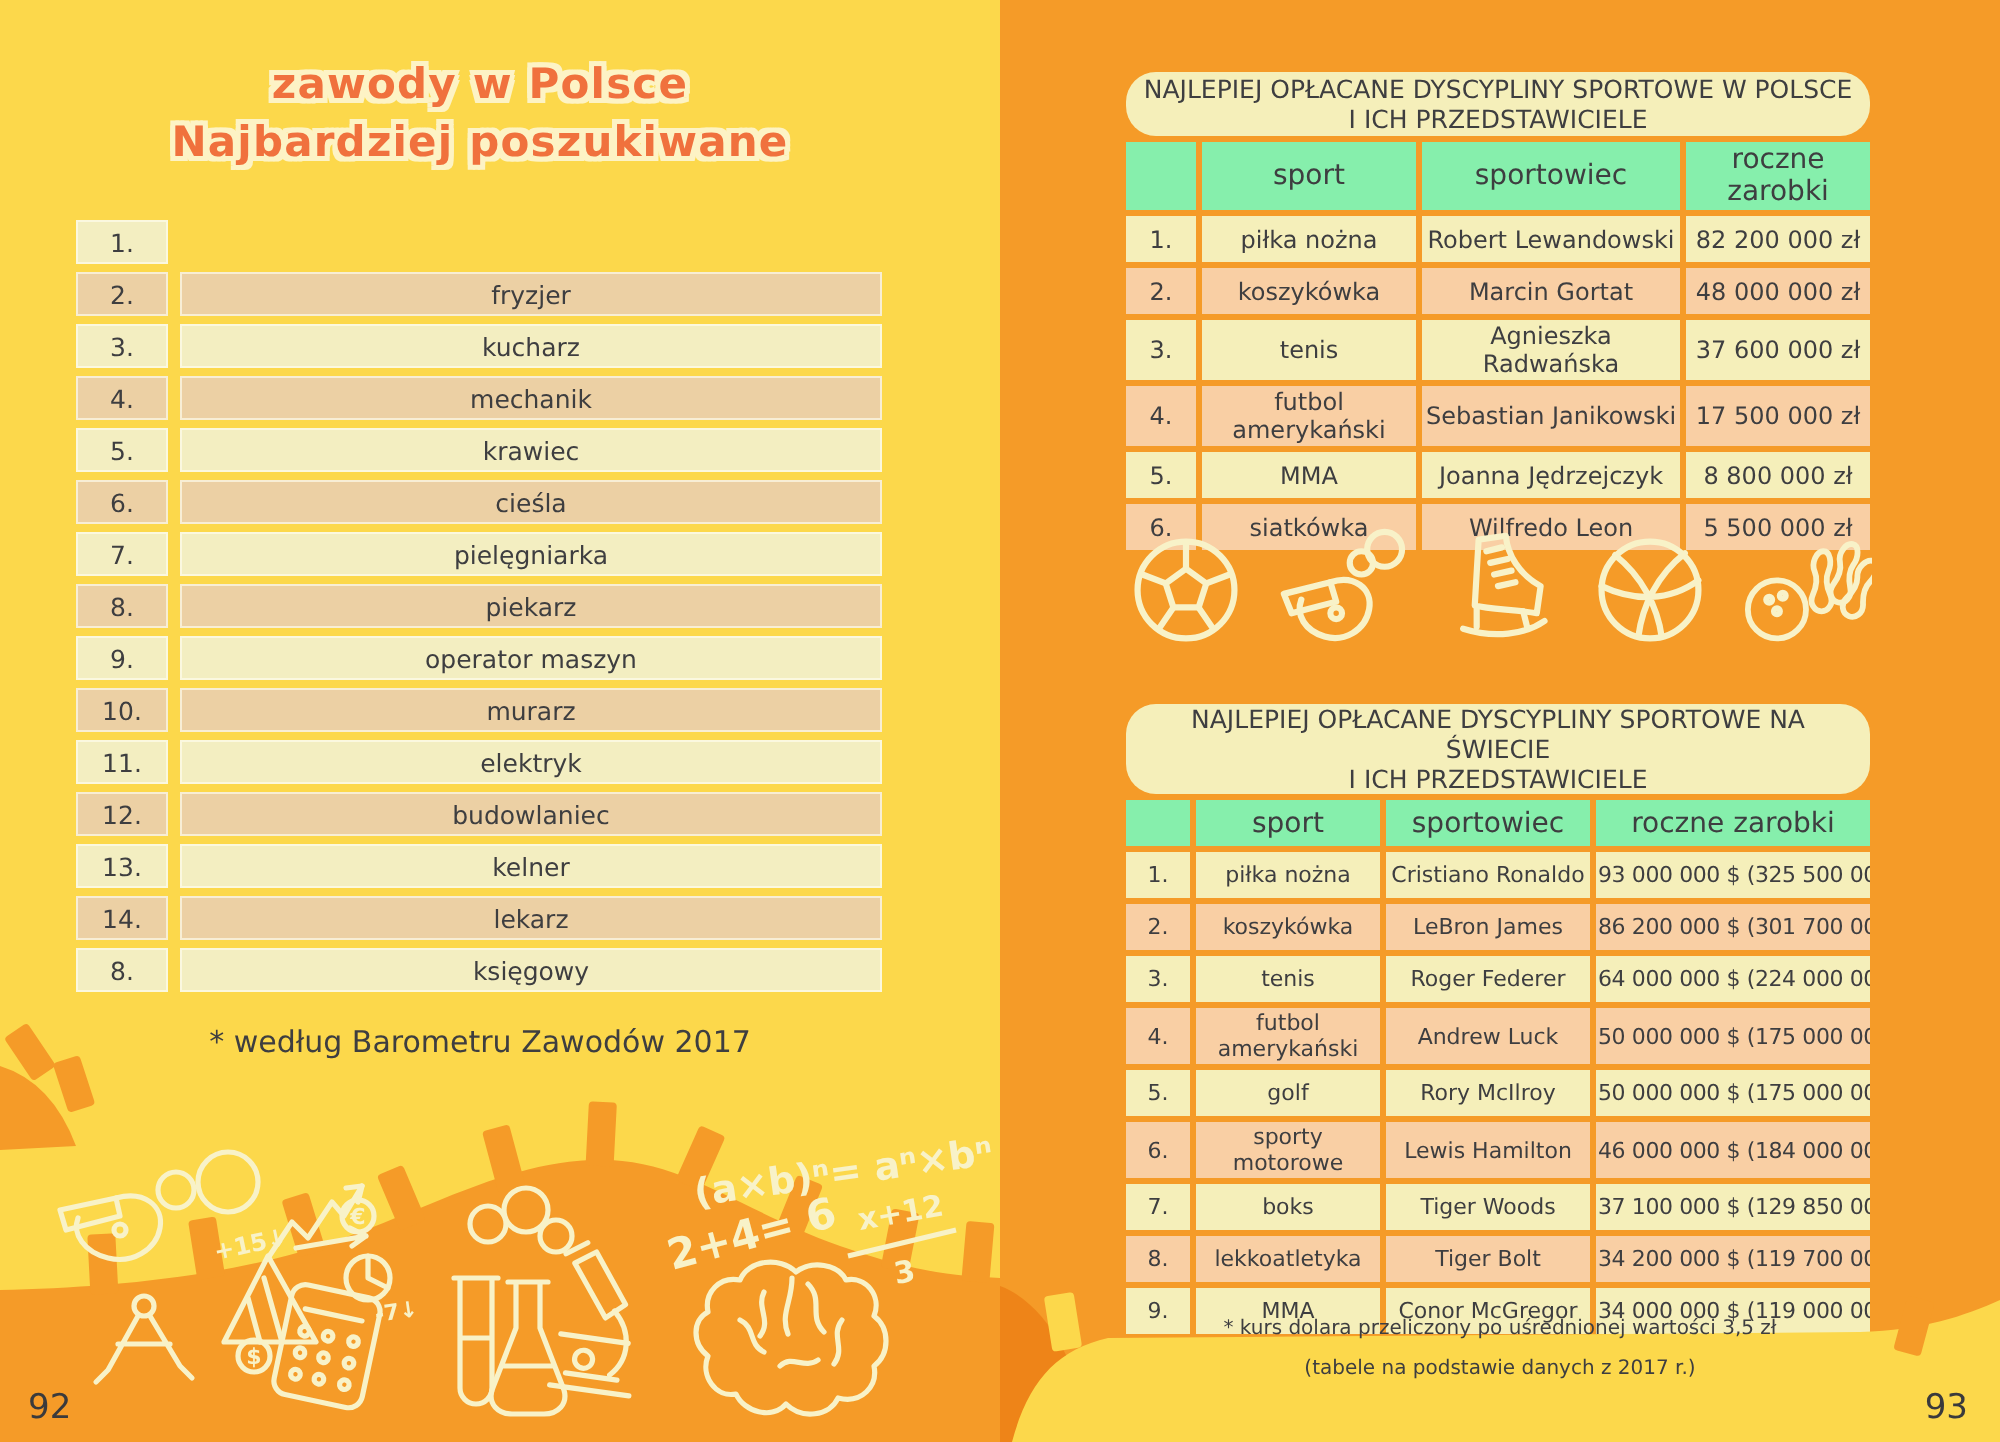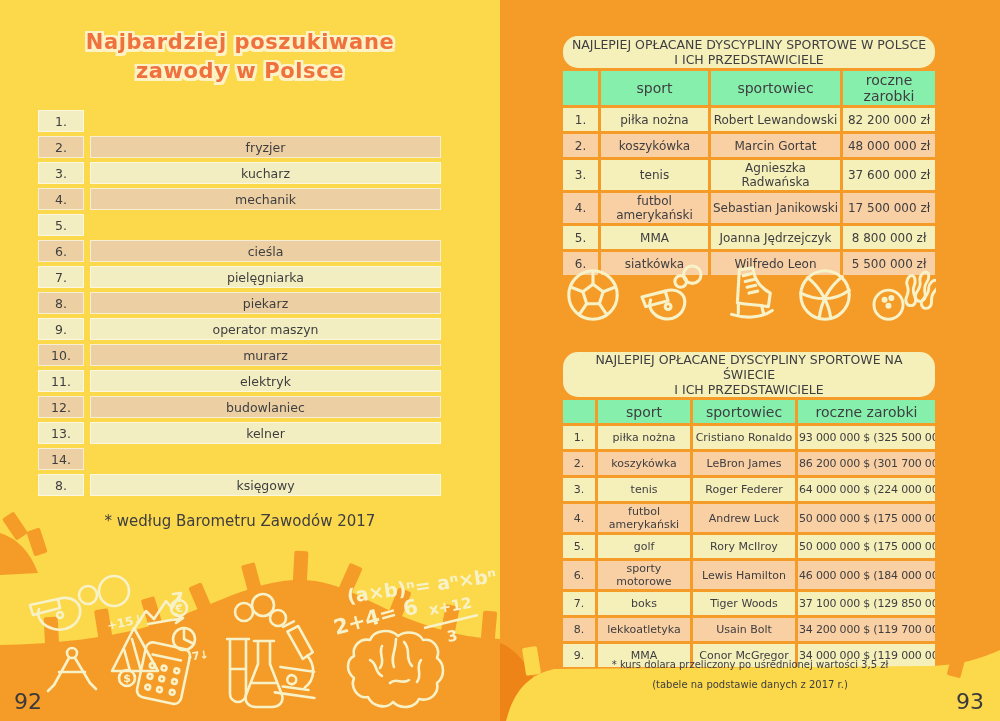--- a/index.html
+++ b/index.html
@@ -30,21 +30,21 @@
   }
   .job-name {
     flex:1; box-sizing:border-box; display:flex; align-items:center; justify-content:center;
     font-size:12.5px; border:1px solid rgba(255,253,240,.65);
   }
   .row-cream { background:#f3eec1; }
   .row-tan   { background:#ecd0a4; }
   .footnote-left {
     position:absolute; top:512px; left:0; width:480px; text-align:center; font-size:15px;
   }
-  .pagenum { position:absolute; bottom:7px; font-size:22px; color:#3a3a3c; }
+  .pagenum { position:absolute; bottom:7px; font-size:17px; color:#3a3a3c; }
   .pagenum-left  { left:14px; }
   .pagenum-right { right:16px; }
   .decor { position:absolute; left:0; bottom:0; pointer-events:none; }
 
   
   .sports-table {
     position:absolute; left:60px; border-collapse:separate; border-spacing:3px;
     table-layout:fixed;
   }
   .tbl-poland { top:33px;  width:378px; }
@@ -74,42 +74,43 @@
   .doodle-text { font-family:"DejaVu Sans", sans-serif; fill:#f8f2c8; }
 </style>
 </head>
 <body>
 
 <div class="spread">
 
   <div class="page page-left">
 
     <div class="book-title">
+      <div>zawody w Polsce</div>
       <div>Najbardziej poszukiwane</div>
-      <div>zawody w Polsce</div>
     </div>
 
     <div class="jobs">
       <div class="job-row">
           <div class="job-rank row-cream">1.</div>
         </div>
       <div class="job-row">
           <div class="job-rank row-tan">2.</div>
           <div class="job-name row-tan">fryzjer</div>
         </div>
       <div class="job-row">
           <div class="job-rank row-cream">3.</div>
           <div class="job-name row-cream">kucharz</div>
         </div>
       <div class="job-row">
           <div class="job-rank row-tan">4.</div>
           <div class="job-name row-tan">mechanik</div>
         </div>
       <div class="job-row">
           <div class="job-rank row-cream">5.</div>
+          <div class="job-name row-cream">krawiec</div>
         </div>
       <div class="job-row">
           <div class="job-rank row-tan">6.</div>
           <div class="job-name row-tan">cieśla</div>
         </div>
       <div class="job-row">
           <div class="job-rank row-cream">7.</div>
           <div class="job-name row-cream">pielęgniarka</div>
         </div>
       <div class="job-row">
@@ -131,20 +132,21 @@
       <div class="job-row">
           <div class="job-rank row-tan">12.</div>
           <div class="job-name row-tan">budowlaniec</div>
         </div>
       <div class="job-row">
           <div class="job-rank row-cream">13.</div>
           <div class="job-name row-cream">kelner</div>
         </div>
       <div class="job-row">
           <div class="job-rank row-tan">14.</div>
+          <div class="job-name row-tan">lekarz</div>
         </div>
       <div class="job-row">
           <div class="job-rank row-cream">8.</div>
           <div class="job-name row-cream">księgowy</div>
         </div>
     </div>
 
     <div class="footnote-left">* według Barometru Zawodów 2017</div>
 
     <svg class="decor" width="500" height="210" viewBox="0 0 500 210">
@@ -404,21 +406,21 @@
           </tr>
       <tr class="t-row r-cream">
             <td>7.</td>
             <td>boks</td>
             <td>Tiger Woods</td>
             <td class="td-earnings">37 100 000 $ (129 850 000 zł)</td>
           </tr>
       <tr class="t-row r-peach">
             <td>8.</td>
             <td>lekkoatletyka</td>
-            <td>Usain Bolt</td>
+            <td>Tiger Bolt</td>
             <td class="td-earnings">34 200 000 $ (119 700 000 zł)</td>
           </tr>
       <tr class="t-row r-cream">
             <td>9.</td>
             <td>MMA</td>
             <td>Conor McGregor</td>
             <td class="td-earnings">34 000 000 $ (119 000 000 zł)</td>
           </tr>
       <tr class="t-row r-peach">
             <td>10.</td>

